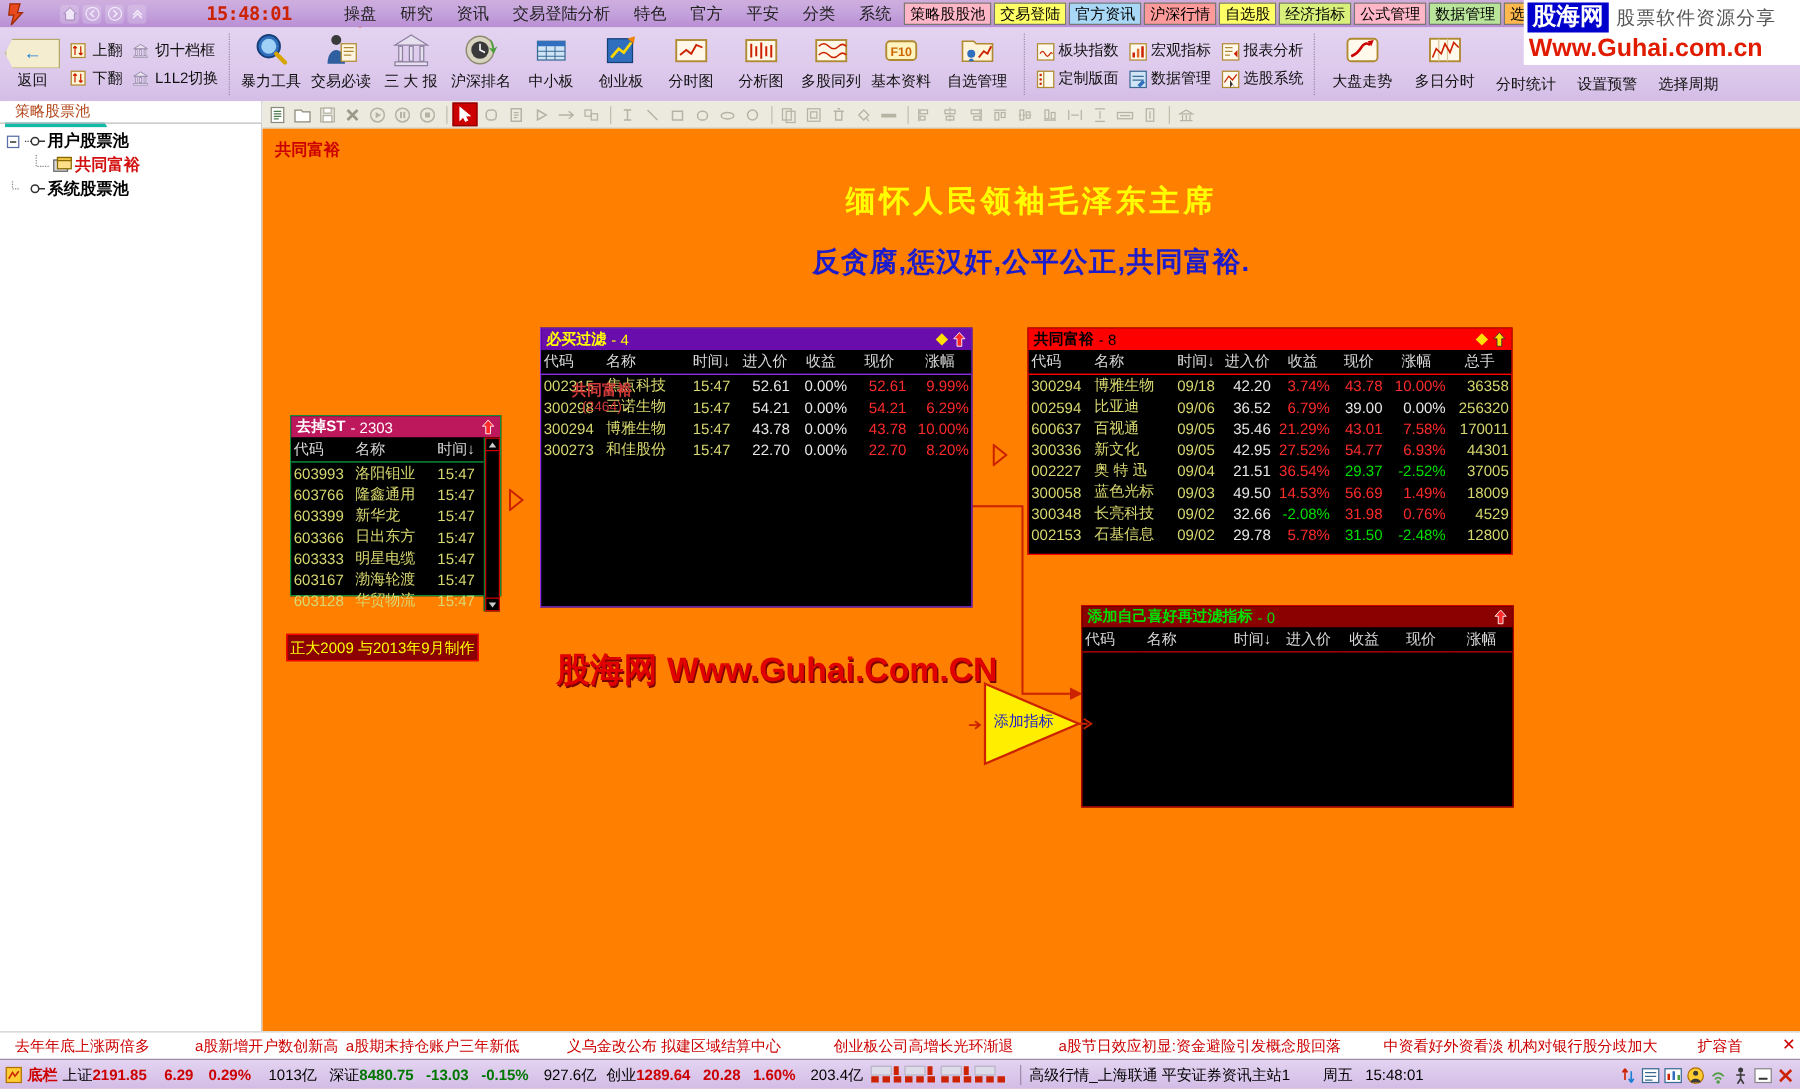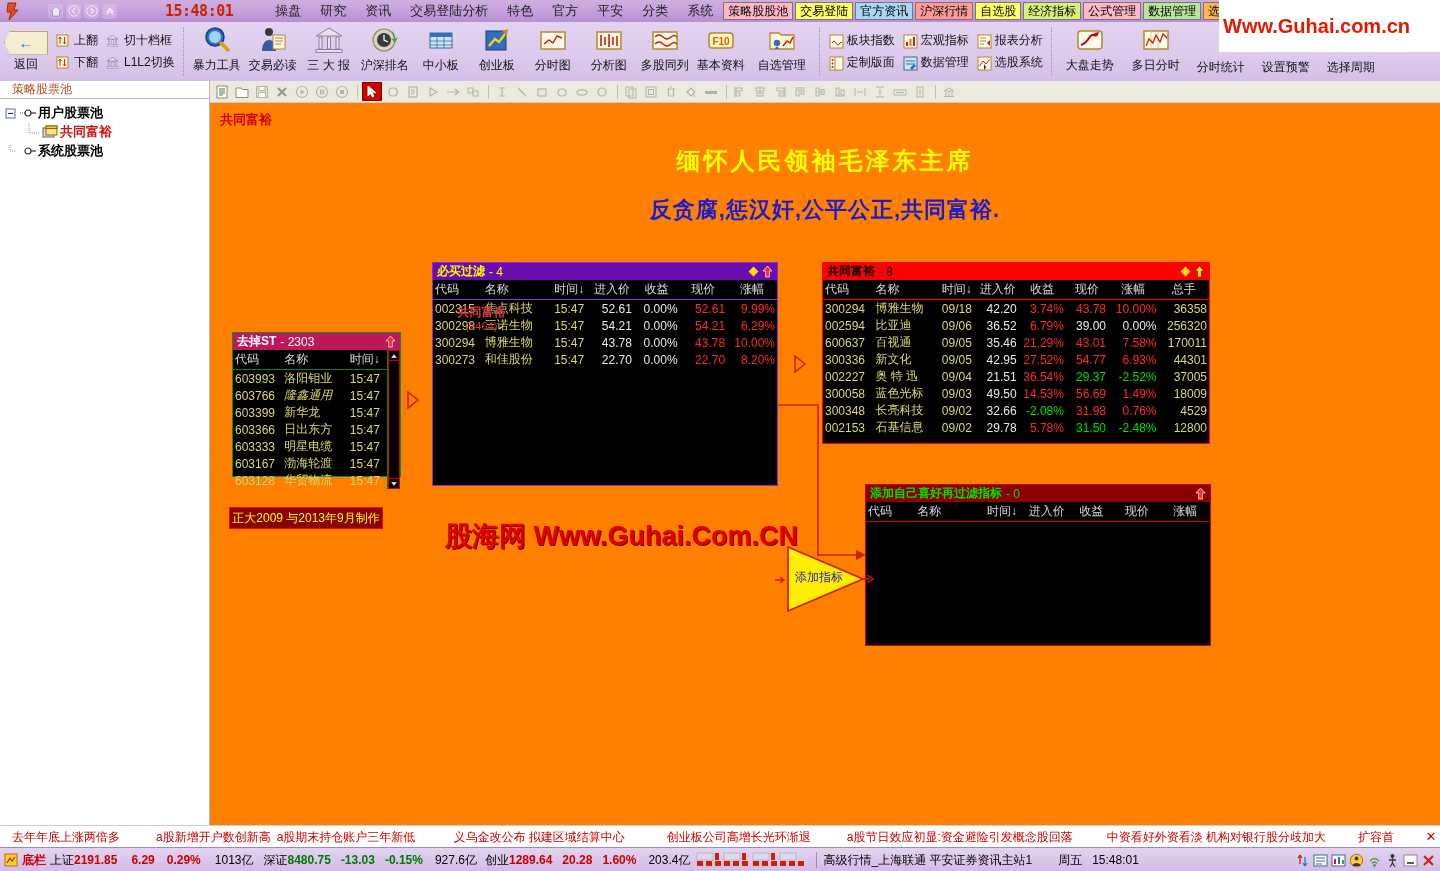--- a/index.html
+++ b/index.html
@@ -98,21 +98,21 @@
 
   
   .leftpanel{
     position:absolute;left:0;top:81px;width:209px;height:744px;background:#fff;
     border-right:1px solid #b9b9b9;
   }
   .lp-tabbar{height:18px;position:relative;background:#fff;}
   .lp-tab{
     position:absolute;left:4px;top:0;height:17px;padding:0 14px 0 8px;
     font-size:12px;color:#b3471a;line-height:17px;
-    border-bottom:1px solid #14b8a6;
+    border-bottom:4px solid #14b8a6;
     clip-path:polygon(0 0,calc(100% - 12px) 0,100% 100%,0 100%);
     background:#fff;
   }
   .lp-tabline{position:absolute;left:0;top:17px;width:209px;border-top:1px solid #bdbdbd;}
   .tree{padding:4px 0 0 4px;font-size:13px;}
   .tnode{display:flex;align-items:center;height:19px;white-space:nowrap;}
   .tglyph{width:16px;height:16px;display:inline-block;flex:0 0 16px;}
   .tlabel{margin-left:2px;font-weight:bold;color:#000;}
   .tlabel.red{color:#d21010;font-weight:bold;}
 
@@ -318,20 +318,24 @@
       <div class="tag t-red">沪深行情</div>
       <div class="tag t-yellow">自选股</div>
       <div class="tag t-lime">经济指标</div>
       <div class="tag t-pink">公式管理</div>
       <div class="tag t-green">数据管理</div>
       <div class="tag t-orange">选股</div>
     </div>
   </div>
 
   <div class="brand">
+    <div class="brand-row1">
+      <span class="brand-logo">股海网</span>
+      <span class="brand-sub">股票软件资源分享</span>
+    </div>
     <div class="brand-row2">Www.Guhai.com.cn</div>
   </div>
 
   <div class="toolbar">
 
     <div class="tb-back">
       <div class="backarrow">
           <span>←</span>
         </div>
       <div class="tb-lbl">返回</div>
@@ -933,21 +937,21 @@
             </tr>
               </thead>
             <tbody id="st-body">
                 <tr>
                   <td class="c-code" style="text-align: left;">603993</td>
                   <td class="c-name" style="text-align: left;">洛阳钼业</td>
                   <td class="c-time" style="text-align: center;">15:47</td>
                 </tr>
                 <tr>
                   <td class="c-code" style="text-align: left;">603766</td>
-                  <td class="c-name" style="text-align: left; font-style: italic;">隆鑫通用</td>
+                  <td class="c-name" style="text-align: left;">隆鑫通用</td>
                   <td class="c-time" style="text-align: center;">15:47</td>
                 </tr>
                 <tr>
                   <td class="c-code" style="text-align: left;">603399</td>
                   <td class="c-name" style="text-align: left;">新华龙</td>
                   <td class="c-time" style="text-align: center;">15:47</td>
                 </tr>
                 <tr>
                   <td class="c-code" style="text-align: left;">603366</td>
                   <td class="c-name" style="text-align: left;">日出东方</td>

